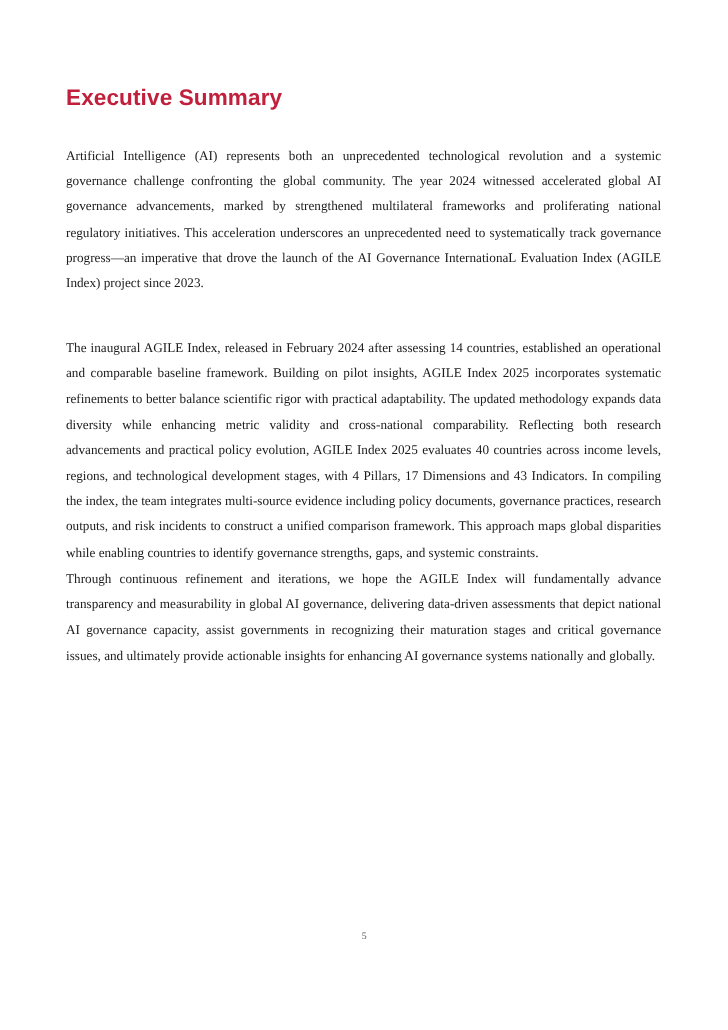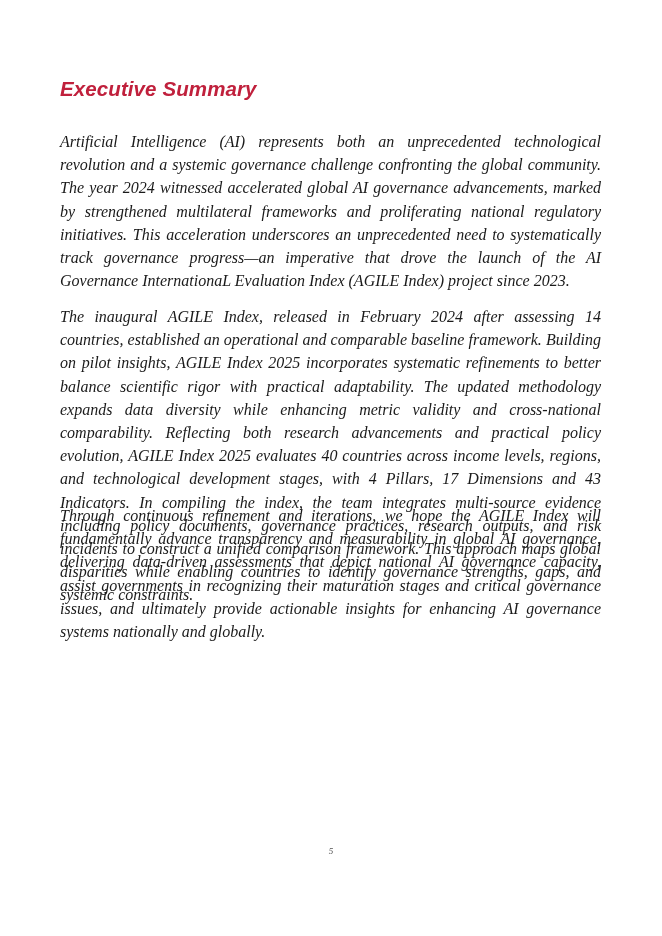--- a/index.html
+++ b/index.html
@@ -12,47 +12,46 @@
     height: 936px;
     position: relative;
     overflow: hidden;
   }
   .page {
     position: absolute;
     left: 0; top: 0;
     width: 662px;
     height: 660px;
     background: #ffffff;
-    font-style: italic;
   }
   .title {
     position: absolute;
     left: 60px;
     top: 77px;
     margin: 0;
     font-family: "Liberation Sans", sans-serif;
     font-weight: bold;
     font-size: 20.5px;
     color: #c0203c;
     letter-spacing: 0.1px;
   }
   .body-text {
     position: absolute;
     left: 60px;
     width: 541px;
     font-family: "Liberation Serif", serif;
-    font-size: 16px;
+    font-size: 12px;
     line-height: 23.2px;
     color: #1a1a1a;
     text-align: justify;
     margin: 0;
   }
   #para-1 { top: 130px; }
   #para-2 { top: 305px; }
-  #para-3 { top: 504px; }
+  #para-3 { top: 515px; }
   .page-number {
     position: absolute;
     left: 0;
     width: 662px;
     top: 846px;
     text-align: center;
     font-family: "Liberation Serif", serif;
     font-size: 9px;
     color: #555555;
   }

